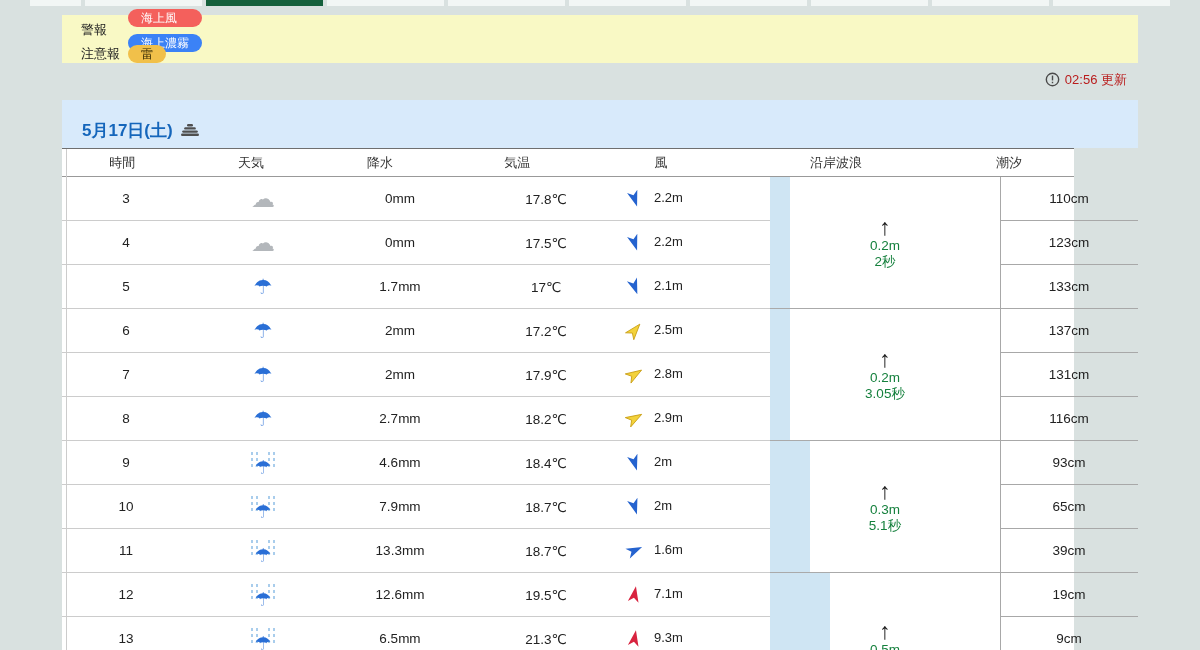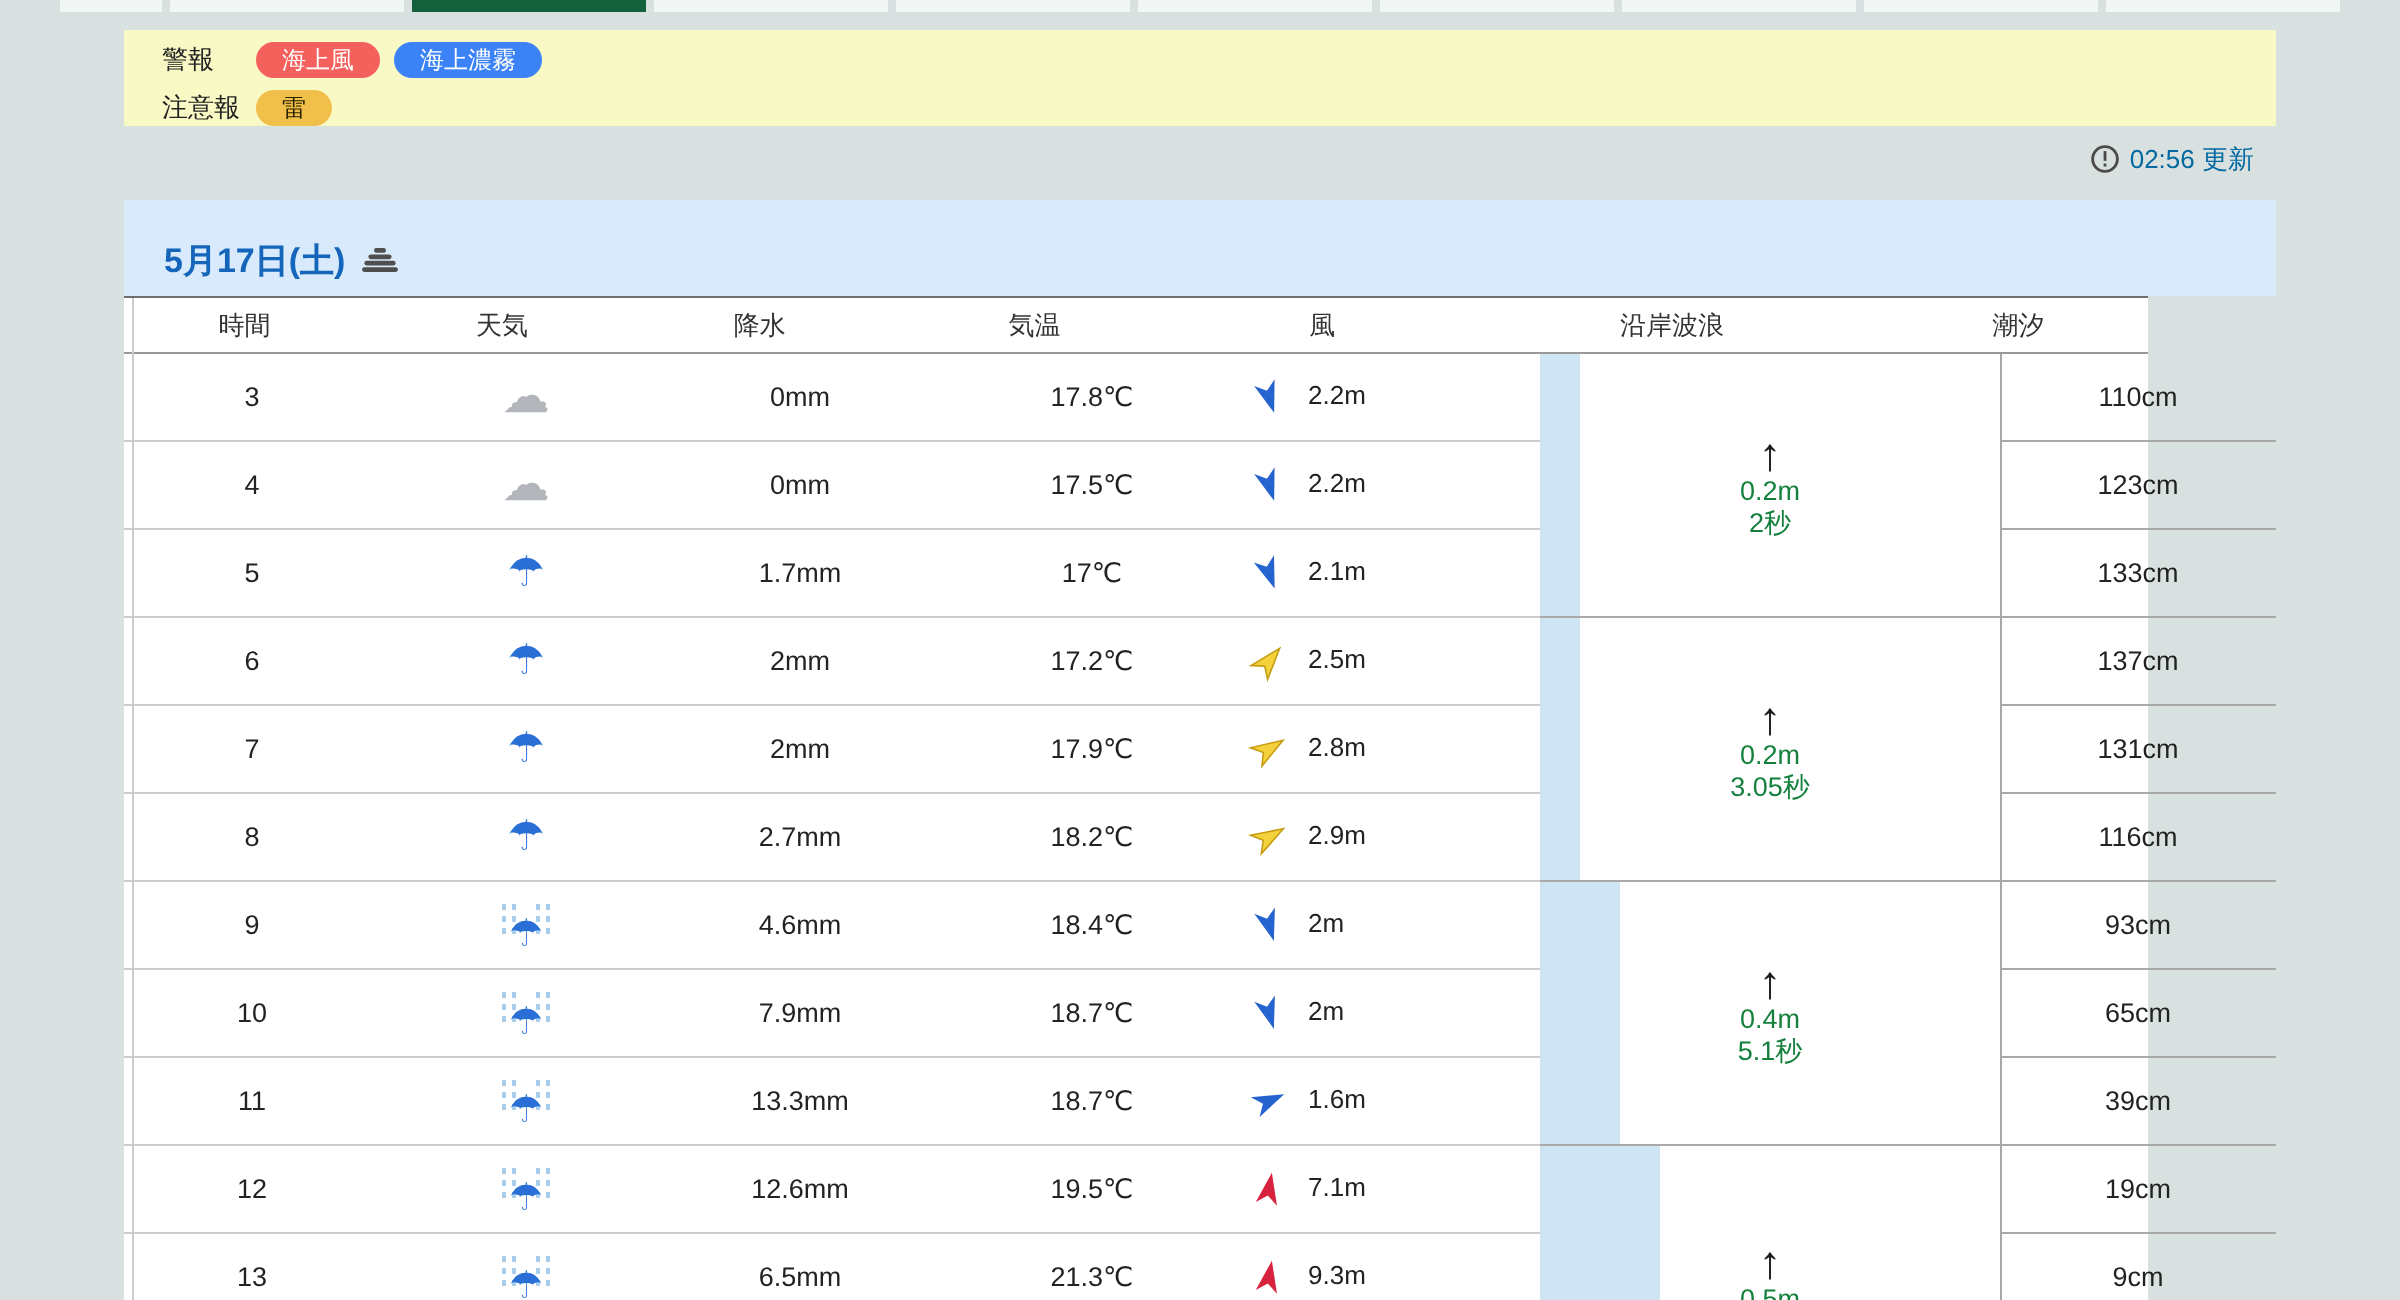--- a/index.html
+++ b/index.html
@@ -8,27 +8,27 @@
 
   
   .tab{position:absolute;top:0;height:6px;background:#f2f6f5;}
   .tab.active{background:#15603c;}
 
   
   .banner{position:absolute;left:62px;top:15px;width:1076px;height:48px;background:#f9f9c5;}
   .alert-row{display:flex;align-items:center;height:20px;margin-left:19px;margin-top:4px;}
   .alert-row:first-child{margin-top:5px;}
   .alert-label{font-size:13px;color:#222;min-width:52px;}
-  .pillset{display:flex;gap:7px;margin-left:-5px;}
+  .pillset{display:flex;gap:7px;margin-left:-5px;flex-direction:column;}
   .pill{font-size:12px;line-height:18px;height:18px;padding:0 13px;border-radius:10px;white-space:nowrap;}
   .pill.warn{background:#f4605c;color:#fff;}
   .pill.adv{background:#f1c04a;color:#2b2200;}
 
   
-  .update{position:absolute;left:62px;top:71px;width:1065px;text-align:right;font-size:13px;color:#0369a1;}
+  .update{position:absolute;left:62px;top:71px;width:1065px;text-align:right;font-size:13px;color:#b91c1c;}
   .update svg{vertical-align:-3px;margin-right:5px;}
 
   
   .dateband{position:absolute;left:62px;top:100px;width:1076px;height:48px;background:#d8eafb;}
   .dline{display:flex;align-items:center;gap:6px;margin-left:20px;height:22px;font-size:14px;color:#111;}
   .dline.first{margin-top:19px;}
   .date-title{font-size:17px;font-weight:bold;color:#1566bb;margin-right:2px;}
   .dline svg{flex:0 0 auto;}
 
   
@@ -353,21 +353,21 @@
         </div>
         <div class="wave-group">
           <span class="wave-bar" style="width:20px;background:#cfe5f3"></span>
           <span class="wave-arrow">↑</span>
           <span class="wave-h">0.2m</span>
           <span class="wave-p">3.05秒</span>
         </div>
         <div class="wave-group">
           <span class="wave-bar" style="width:40px;background:#cfe5f3"></span>
           <span class="wave-arrow">↑</span>
-          <span class="wave-h">0.4m</span>
+          <span class="wave-h">0.3m</span>
           <span class="wave-p">5.1秒</span>
         </div>
         <div class="wave-group">
           <span class="wave-bar" style="width:60px;background:#cfe5f3"></span>
           <span class="wave-arrow">↑</span>
           <span class="wave-h">0.5m</span>
         </div>
       </div>
     <div class="tide-col" id="tideCol">
         <div class="tide-cell">110cm</div>

